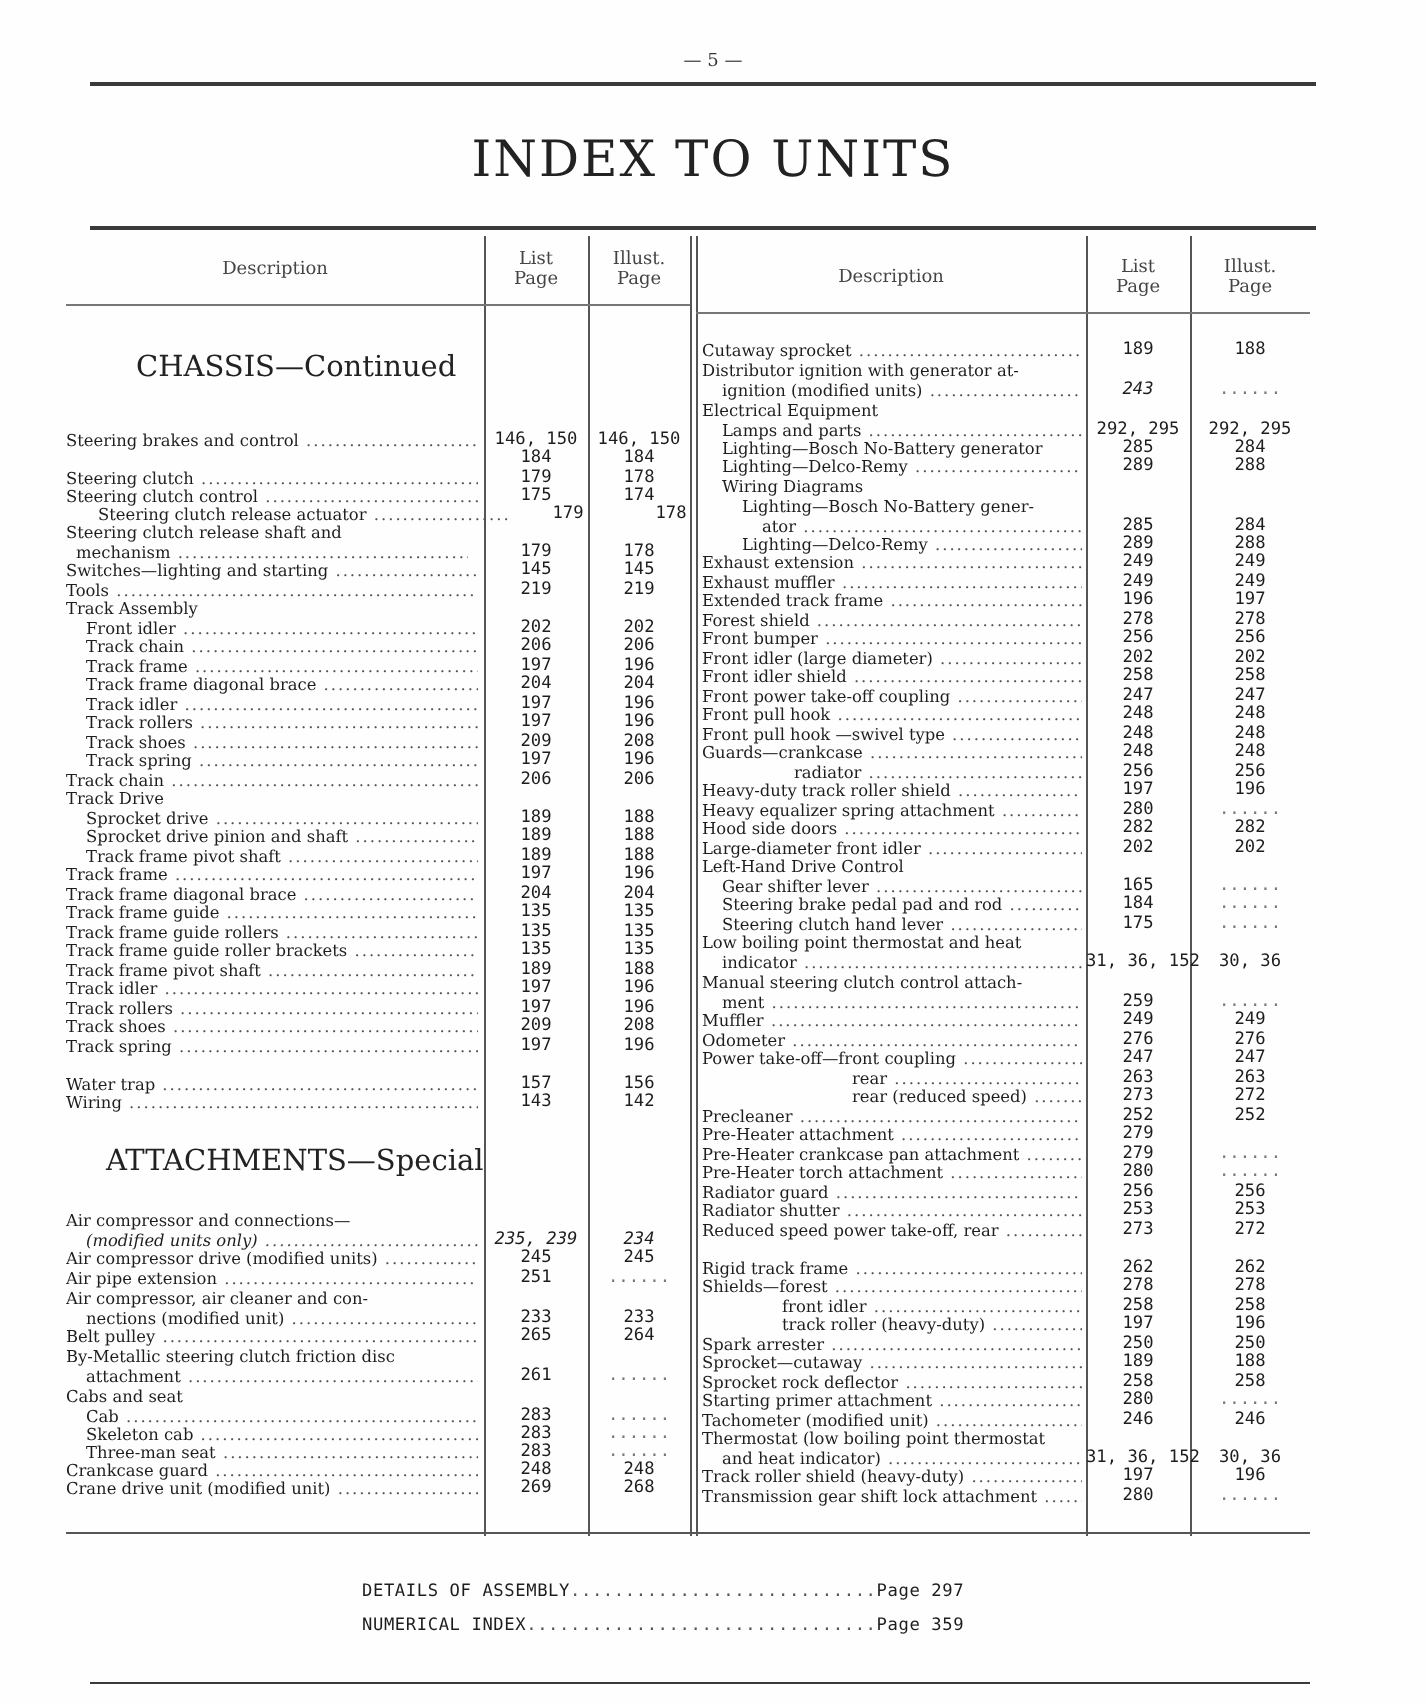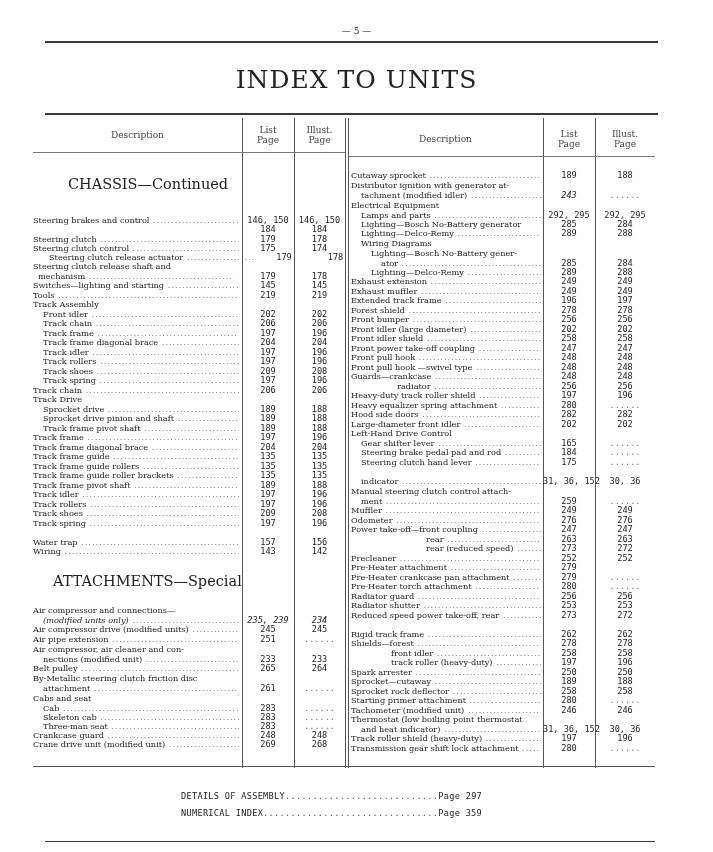--- a/index.html
+++ b/index.html
@@ -313,21 +313,21 @@
       <div class="desc dots" style="left: 318px; width: 190px;">Cutaway sprocket</div>
       <div class="num" style="left: 510px; width: 52px;">189</div>
       <div class="num" style="left: 562px; width: 60px;">188</div>
     </div>
     <div class="row" style="top: 62px; left: 0px; width: 622px;">
       <div class="desc" style="left: 318px; width: 190px;">Distributor ignition with generator at-</div>
       <div class="num" style="left: 510px; width: 52px;"></div>
       <div class="num" style="left: 562px; width: 60px;"></div>
     </div>
     <div class="row" style="top: 72px; left: 0px; width: 622px;">
-      <div class="desc dots" style="left: 328px; width: 180px;">tachment (modified idler)</div>
+      <div class="desc dots" style="left: 328px; width: 180px;">ignition (modified units)</div>
       <div class="num" style="left: 510px; width: 52px; font-style: italic;">243</div>
       <div class="num" style="left: 562px; width: 60px; color: rgb(119, 119, 119);">......</div>
     </div>
     <div class="row" style="top: 82px; left: 0px; width: 622px;">
       <div class="desc" style="left: 318px; width: 190px;">Electrical Equipment</div>
       <div class="num" style="left: 510px; width: 52px;"></div>
       <div class="num" style="left: 562px; width: 60px;"></div>
     </div>
     <div class="row" style="top: 92px; left: 0px; width: 622px;">
       <div class="desc dots" style="left: 328px; width: 180px;">Lamps and parts</div>
@@ -456,20 +456,25 @@
     </div>
     <div class="row" style="top: 329px; left: 0px; width: 622px;">
       <div class="desc dots" style="left: 328px; width: 180px;">Steering brake pedal pad and rod</div>
       <div class="num" style="left: 510px; width: 52px;">184</div>
       <div class="num" style="left: 562px; width: 60px; color: rgb(119, 119, 119);">......</div>
     </div>
     <div class="row" style="top: 339px; left: 0px; width: 622px;">
       <div class="desc dots" style="left: 328px; width: 180px;">Steering clutch hand lever</div>
       <div class="num" style="left: 510px; width: 52px;">175</div>
       <div class="num" style="left: 562px; width: 60px; color: rgb(119, 119, 119);">......</div>
+    </div>
+    <div class="row" style="top: 348px; left: 0px; width: 622px;">
+      <div class="desc" style="left: 318px; width: 190px;">Low boiling point thermostat and heat</div>
+      <div class="num" style="left: 510px; width: 52px;"></div>
+      <div class="num" style="left: 562px; width: 60px;"></div>
     </div>
     <div class="row" style="top: 358px; left: 0px; width: 622px;">
       <div class="desc dots" style="left: 328px; width: 180px;">indicator</div>
       <div class="num" style="left: 510px; width: 52px;">31, 36, 152</div>
       <div class="num" style="left: 562px; width: 60px;">30, 36</div>
     </div>
     <div class="row" style="top: 368px; left: 0px; width: 622px;">
       <div class="desc" style="left: 318px; width: 190px;">Manual steering clutch control attach-</div>
       <div class="num" style="left: 510px; width: 52px;"></div>
       <div class="num" style="left: 562px; width: 60px;"></div>

